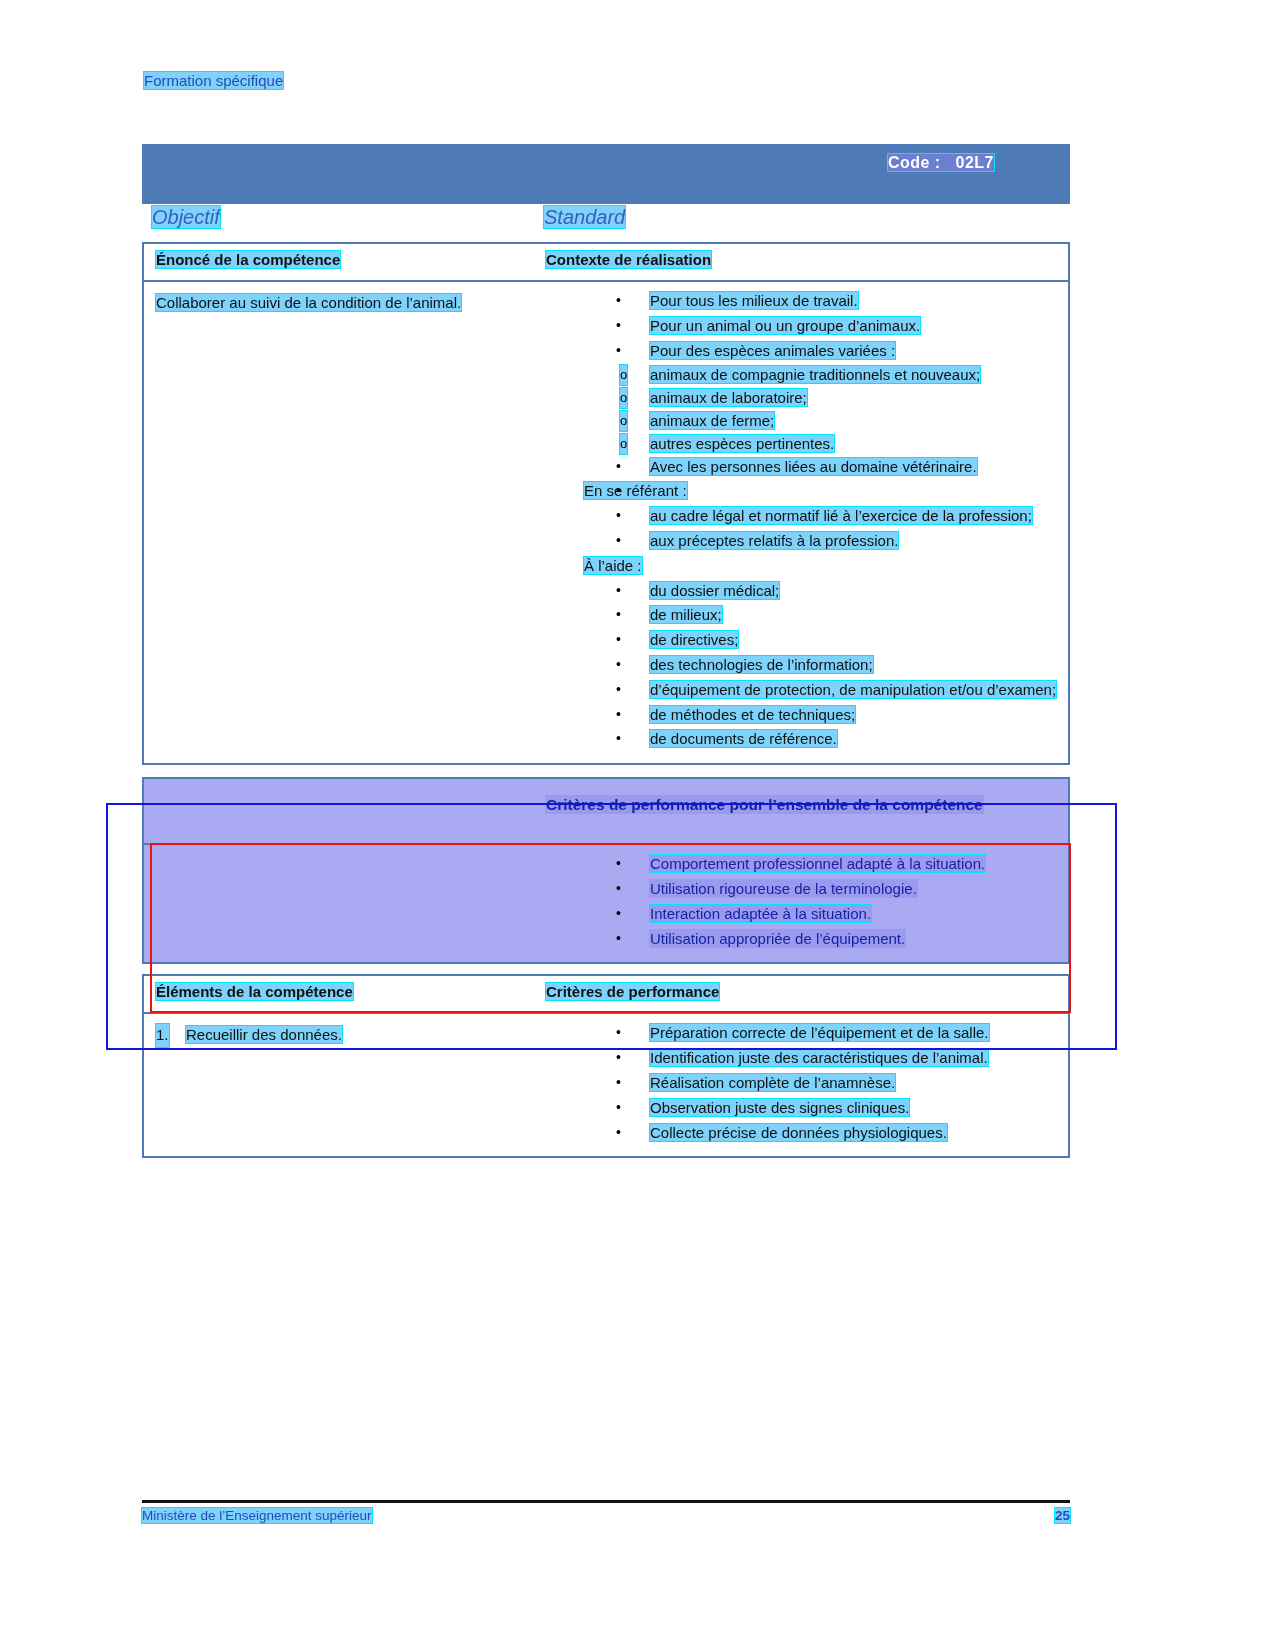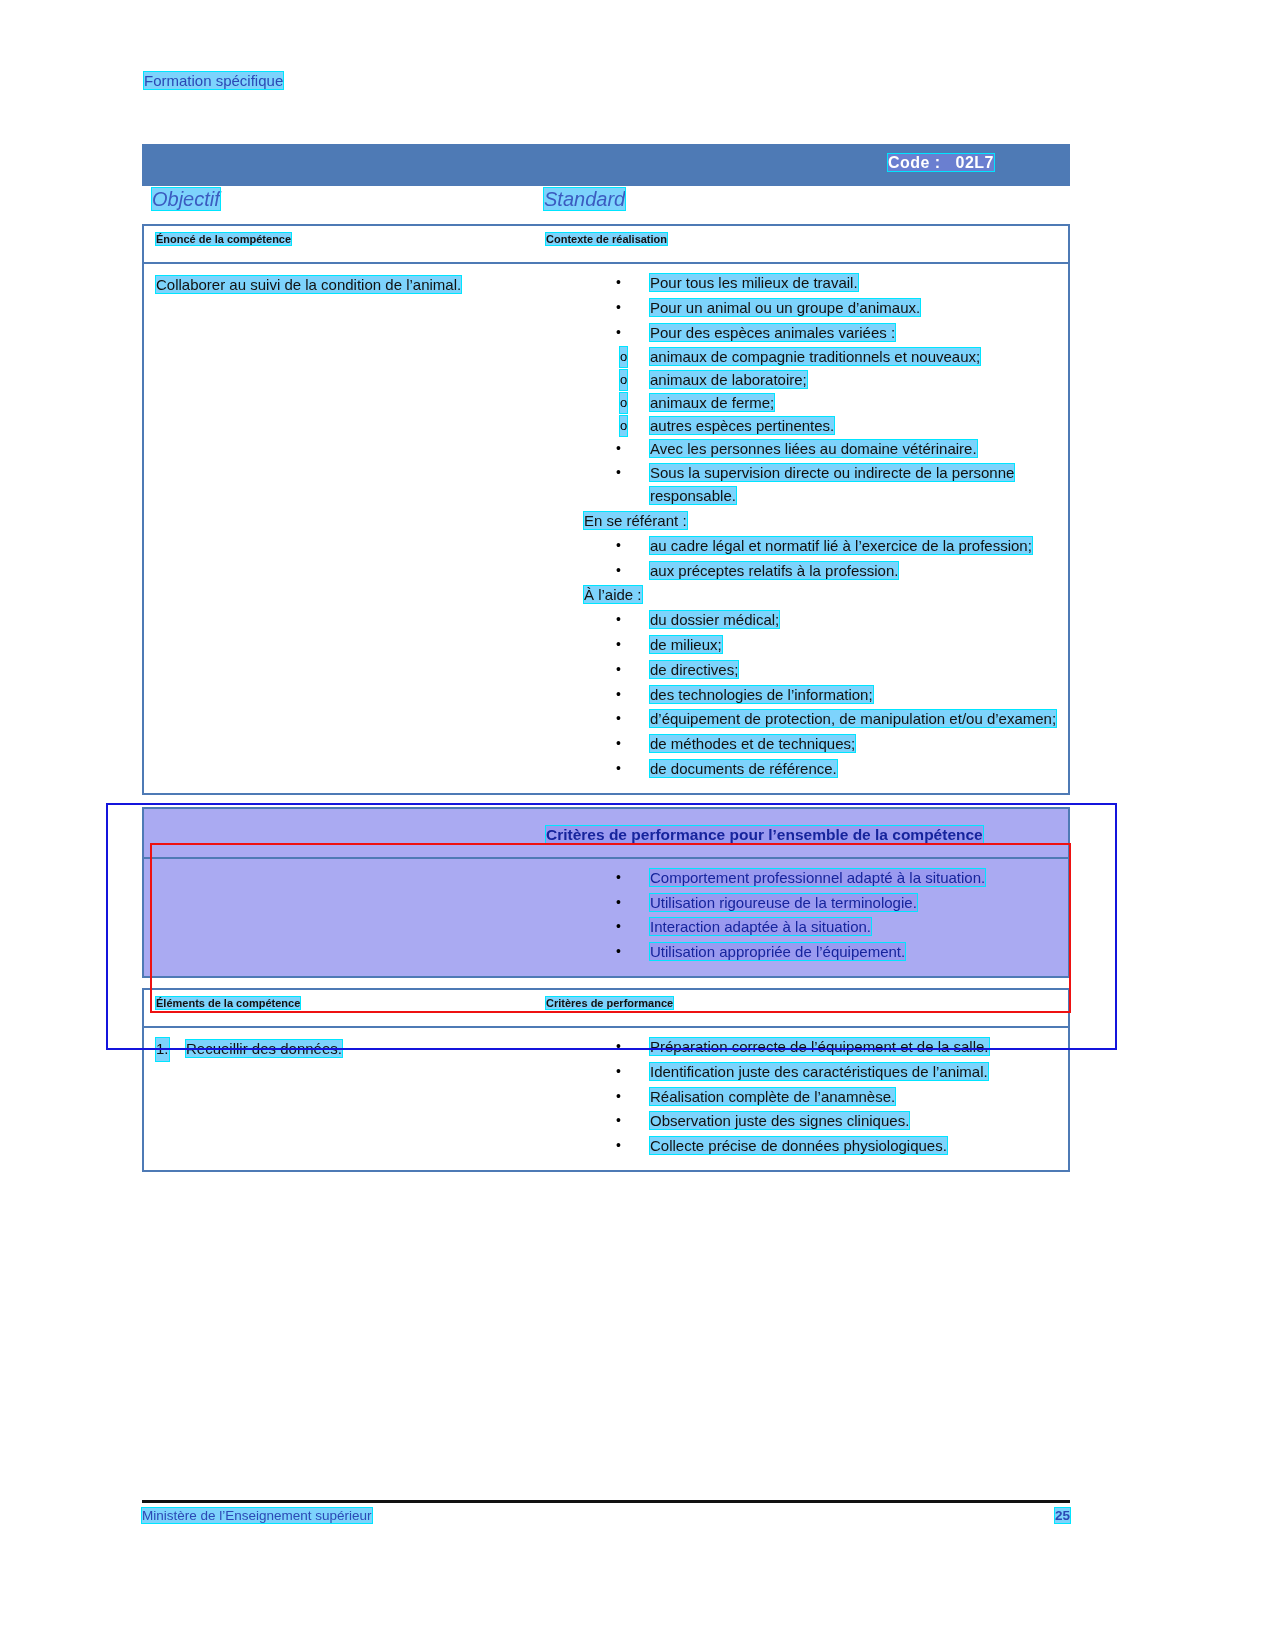--- a/index.html
+++ b/index.html
@@ -43,21 +43,21 @@
   
   .doc-table {
     position: absolute;
     left: 142px;
     top: 144px;
     width: 928px;
   }
 
   .code-band {
     background: #4e7ab5;
-    height: 42px;
+    height: 60px;
     position: relative;
   }
   .code-text {
     position: absolute;
     right: 76px;
     top: 10px;
     color: #ffffff;
     font-size: 16px;
     font-weight: bold;
     letter-spacing: 0.5px;
@@ -89,21 +89,21 @@
   .hdr-row {
     position: relative;
     height: 36px;
     border-bottom: 2px solid #4e7ab5;
   }
   .hdr-row .cell-l,
   .hdr-row .cell-r {
     position: absolute;
     top: 7px;
     font-weight: bold;
-    font-size: 11px;
+    font-size: 15px;
     color: #111111;
   }
   .hdr-row .cell-l { left: 12px; }
   .hdr-row .cell-r { left: 402px; }
 
   .body-row {
     position: relative;
     display: flex;
     min-height: 40px;
     gap: 38px;
@@ -283,21 +283,20 @@
           </li>
         </ul>
 
         <ul class="b1">
           <li>
             <span class="bullet">•</span>
             <span class="hl">Avec les personnes liées au domaine vétérinaire.</span>
           </li>
           <li>
             <span class="bullet">•</span>
-            <span class="hl">Sous la supervision directe ou indirecte de la personne responsable.</span>
           </li>
         </ul>
 
         <div class="lead-line">
           <span class="hl">En se référant :</span>
         </div>
 
         <ul class="b1">
           <li>
             <span class="bullet">•</span>
@@ -345,21 +344,21 @@
         </ul>
 
       </div>
     </div>
     <div style="height:2px;background:#4e7ab5;"></div>
   </div>
 
   <div style="height:12px;"></div>
 
   <div class="section-box" style="background:#aaaaf2;">
-    <div class="hdr-row" style="height:auto;padding:14px 8px 10px 0;">
+    <div class="hdr-row" style="height:auto;padding:14px 8px 26px 0;">
       <div style="position:relative;left:402px;width:480px;font-weight:bold;font-size:15.5px;color:#16249c;line-height:1.55;">
         <span class="hl-dark">Critères de performance pour l’ensemble de la compétence</span>
       </div>
     </div>
 
     <div class="body-row">
       <div class="col-left">&nbsp;</div>
       <div class="col-right" style="color:#16249c;">
         <ul class="b1">
           <li>

